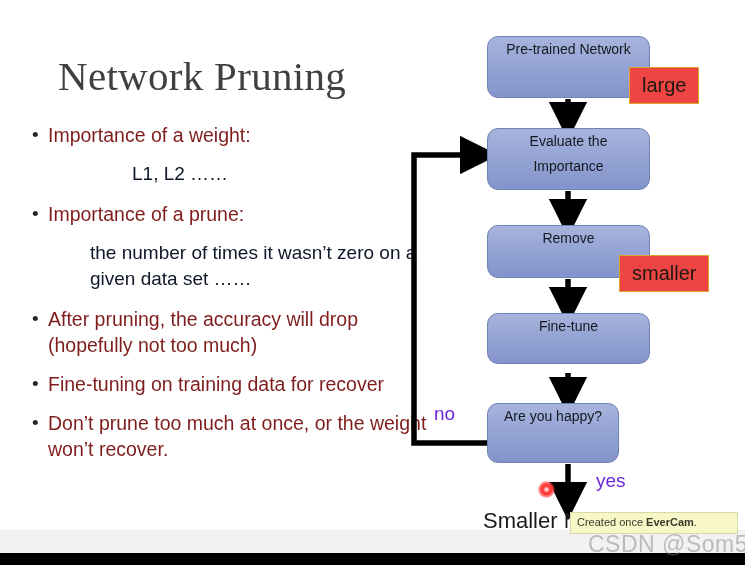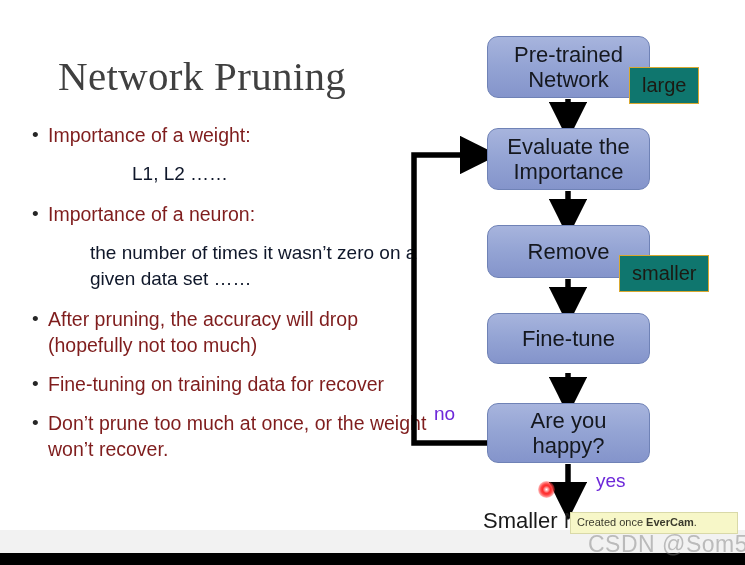--- a/index.html
+++ b/index.html
@@ -76,40 +76,40 @@
     height: 565px;
     pointer-events: none;
   }
   .node {
     position: absolute;
     box-sizing: border-box;
     border-radius: 11px;
     border: 1px solid #6f82b6;
     background: linear-gradient(to bottom, #a7b4dd 0%, #94a4d4 48%, #8494cb 100%);
     color: #15181f;
-    font-size: 22px;
+    font-size: 14px;
     line-height: 25px;
     text-align: center;
     display: flex;
-    align-items: center;
+    align-items: flex-start;
     justify-content: center;
     pointer-events: auto;
   }
   .node span { display: block; padding: 0 6px; }
 
   #node-pretrained { left: 487px; top: 36px;  width: 163px; height: 62px; }
   #node-evaluate   { left: 487px; top: 128px; width: 163px; height: 62px; }
   #node-remove     { left: 487px; top: 225px; width: 163px; height: 53px; }
   #node-finetune   { left: 487px; top: 313px; width: 163px; height: 51px; }
-  #node-happy      { left: 487px; top: 403px; width: 163px; height: 60px; }
+  #node-happy      { left: 487px; top: 403px; width: 132px; height: 60px; }
 
   .tag {
     position: absolute;
     box-sizing: border-box;
-    background: #0f766e;
+    background: #ef4444;
     border: 1px solid #d8a82f;
     color: #1c1a13;
     font-size: 20px;
     line-height: 22px;
     padding: 6px 12px 7px 12px;
     pointer-events: auto;
   }
   #tag-large   { left: 629px; top: 67px; }
   #tag-smaller { left: 619px; top: 255px; }
 
@@ -210,21 +210,21 @@
 
     <div class="bullet-row">
       <div class="bullet-dot">•</div>
       <div class="bullet-text">Importance of a weight:</div>
     </div>
 
     <div class="sub-line indent-center">L1, L2 ……</div>
 
     <div class="bullet-row">
       <div class="bullet-dot">•</div>
-      <div class="bullet-text">Importance of a neuron:</div>
+      <div class="bullet-text">Importance of a prune:</div>
     </div>
 
     <div class="sub-line indent-para">the number of times it wasn’t zero on a given data set ……</div>
 
     <div class="bullet-row">
       <div class="bullet-dot">•</div>
       <div class="bullet-text">After pruning, the accuracy will drop (hopefully not too much)</div>
     </div>
 
     <div class="bullet-row">

